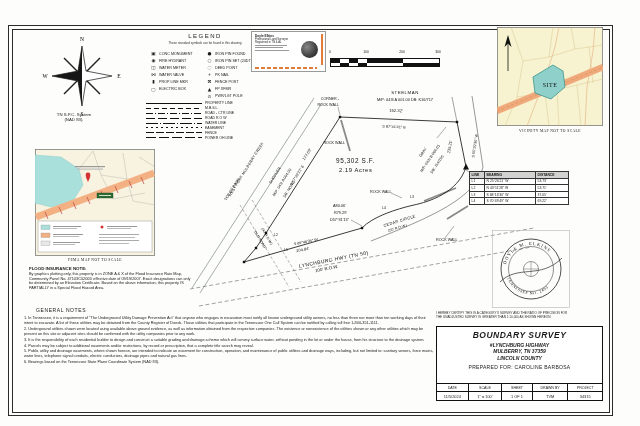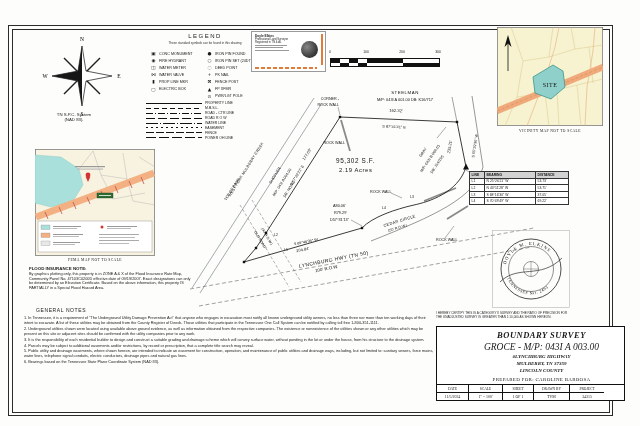--- a/index.html
+++ b/index.html
@@ -1,21 +1,21 @@
 <!DOCTYPE html>
 <html><head>
 <meta charset="utf-8">
 <style>
   html,body{margin:0;padding:0;background:#e9e9e9;}
   #sheet{position:relative;width:640px;height:426px;background:#fdfdfc;overflow:hidden;
          font-family:"Liberation Sans",sans-serif;color:#1a1a1a;}
   .abs{position:absolute;}
   .frame{position:absolute;border:1px solid #2b2b2b;}
   .ctr{text-align:center;}
-  .serif{font-family:Liberation Serif, serif;padding-left:22px;}
+  .serif{font-family:Liberation Sans, sans-serif;}
 
   
   .leg-title{left:150px;top:33px;width:110px;font-size:6px;letter-spacing:1.5px;}
   .leg-sub{left:142px;top:41px;width:126px;font-size:3.1px;color:#333;}
   .leg-col{display:flex;flex-direction:column;}
   .leg-row{display:flex;align-items:center;height:7.1px;}
   .leg-ic{display:inline-block;width:7px;text-align:center;font-size:4.6px;line-height:7px;font-family:"DejaVu Sans",sans-serif;}
   .leg-lab{font-size:3.7px;margin-left:2px;white-space:nowrap;}
   .ln-row{display:flex;align-items:center;height:4.9px;}
   .ls{display:inline-block;width:56px;height:1px;}
@@ -431,21 +431,20 @@
     <path d="M8,52 C26,34 48,50 70,28" stroke="#2a2a2a" stroke-width="0.7" fill="none"></path>
   </svg>
 
   <div class="abs cert">
     <div>I HEREBY CERTIFY THIS IS A CATEGORY II SURVEY AND THE RATIO OF PRECISION FOR</div>
     <div>THE UNADJUSTED SURVEY IS GREATER THAN 1:10,000 AS SHOWN HEREON.</div>
   </div>
 
   <div class="abs tblock ctr serif">
     <div class="tb-title">BOUNDARY SURVEY</div>
-    <div class="tb-subj">GROCE - M/P: 043I A 003.00</div>
     <div class="tb-addr">
       <div>#LYNCHBURG HIGHWAY</div>
       <div>MULBERRY, TN 37359</div>
       <div>LINCOLN COUNTY</div>
     </div>
     <div class="tb-prep">PREPARED FOR:  CAROLINE BARBOSA</div>
     <div class="tb-table">
       <div class="tb-row">
         <div class="tb-cell tb-h w1">DATE</div>
         <div class="tb-cell tb-h w2">SCALE</div>

